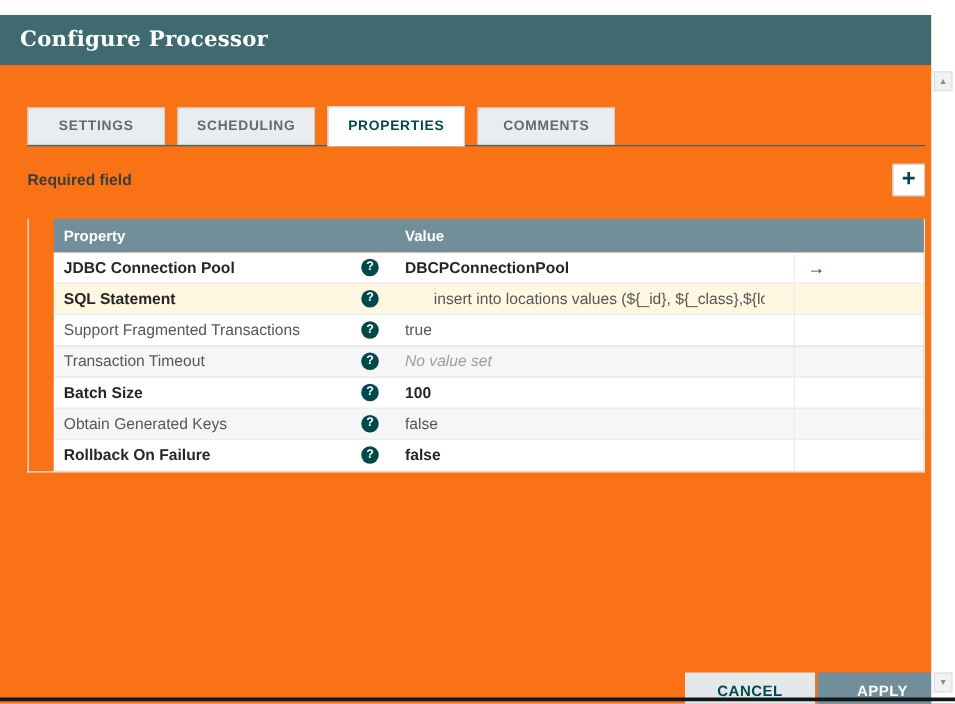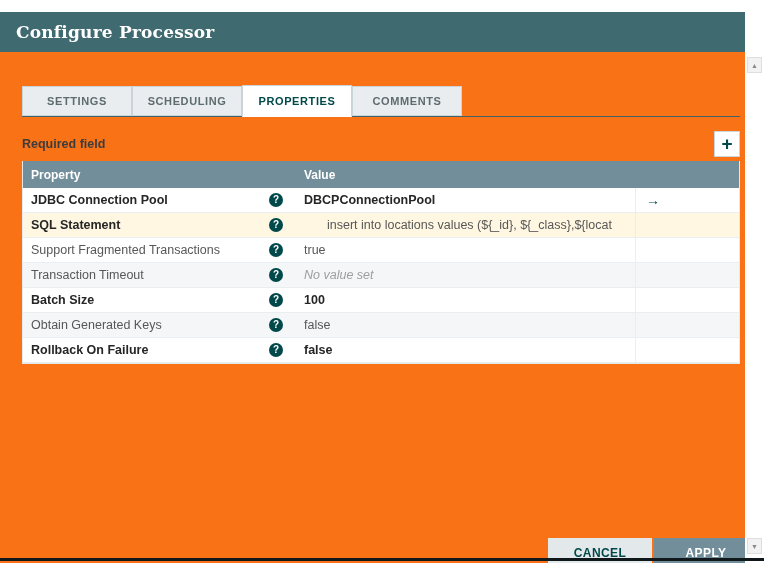--- a/index.html
+++ b/index.html
@@ -13,36 +13,36 @@
   .dialog-header{
     height:40px;width:745px;background:var(--header-bg);color:#fff;
     font-family:"DejaVu Serif","Liberation Serif",serif;font-weight:bold;
     font-size:17px;line-height:40px;padding-left:16px;box-sizing:border-box;
     letter-spacing:.2px;
   }
   .content{padding:0 5px 0 22px;width:745px;box-sizing:border-box;}
   
   .tab-bar{display:flex;align-items:flex-end;margin-top:33px;border-bottom:1px solid var(--tab-underline);}
   .tab{
-    box-sizing:border-box;width:110px;height:30px;margin-right:0;
+    box-sizing:border-box;width:110px;height:30px;margin-right:10px;
     background:var(--tab-bg);border:1px solid var(--tab-border);
     display:flex;align-items:center;justify-content:center;
     font-size:11px;font-weight:bold;letter-spacing:.6px;color:var(--tab-text);cursor:pointer;
   }
   .tab.active{height:32px;margin-bottom:-1px;background:#fff;border-bottom:1px solid #fff;color:var(--accent);}
   
   .required-row{display:flex;justify-content:space-between;align-items:center;margin-top:12px;height:30px;}
   .required-label{font-weight:bold;font-size:12.5px;color:#3c3c3c;}
   .add-btn{
     width:26px;height:26px;border:1px solid var(--tab-border);background:#fff;
     color:var(--accent);font-size:19px;font-weight:bold;line-height:22px;text-align:center;
     cursor:pointer;padding:0;font-family:"Liberation Sans",sans-serif;
   }
   
-  .ptable{margin-top:2px;border:1px solid #E4E9EC;border-top:none;}
+  .ptable{margin-top:16px;border:1px solid #E4E9EC;border-top:none;padding-left:20px;}
   .thead{display:flex;height:27px;background:var(--table-header-bg);color:#fff;font-size:12px;font-weight:bold;align-items:center;}
   .col-prop{flex:0 0 273px;padding-left:8px;box-sizing:border-box;}
   .col-val{flex:1 1 auto;padding-left:8px;}
   .col-act{flex:0 0 104px;}
   .trow{display:flex;height:24px;align-items:stretch;border-bottom:1px solid var(--row-border);font-size:12.5px;color:#575757;background:#fff;cursor:pointer;text-align:right;}
   .trow.alt{background:var(--alt-row);}
   .trow.highlighted{background:var(--highlight-row);gap:23px;}
   .prop-cell{flex:0 0 273px;display:flex;align-items:center;justify-content:space-between;padding:0 13px 0 8px;box-sizing:border-box;}
   .val-cell{flex:1 1 auto;display:flex;align-items:center;padding-left:8px;white-space:nowrap;overflow:hidden;text-overflow:ellipsis;min-width:0;}
   .act-cell{flex:0 0 104px;display:flex;align-items:center;padding-left:10px;box-sizing:border-box;border-left:1px solid var(--row-border);}

